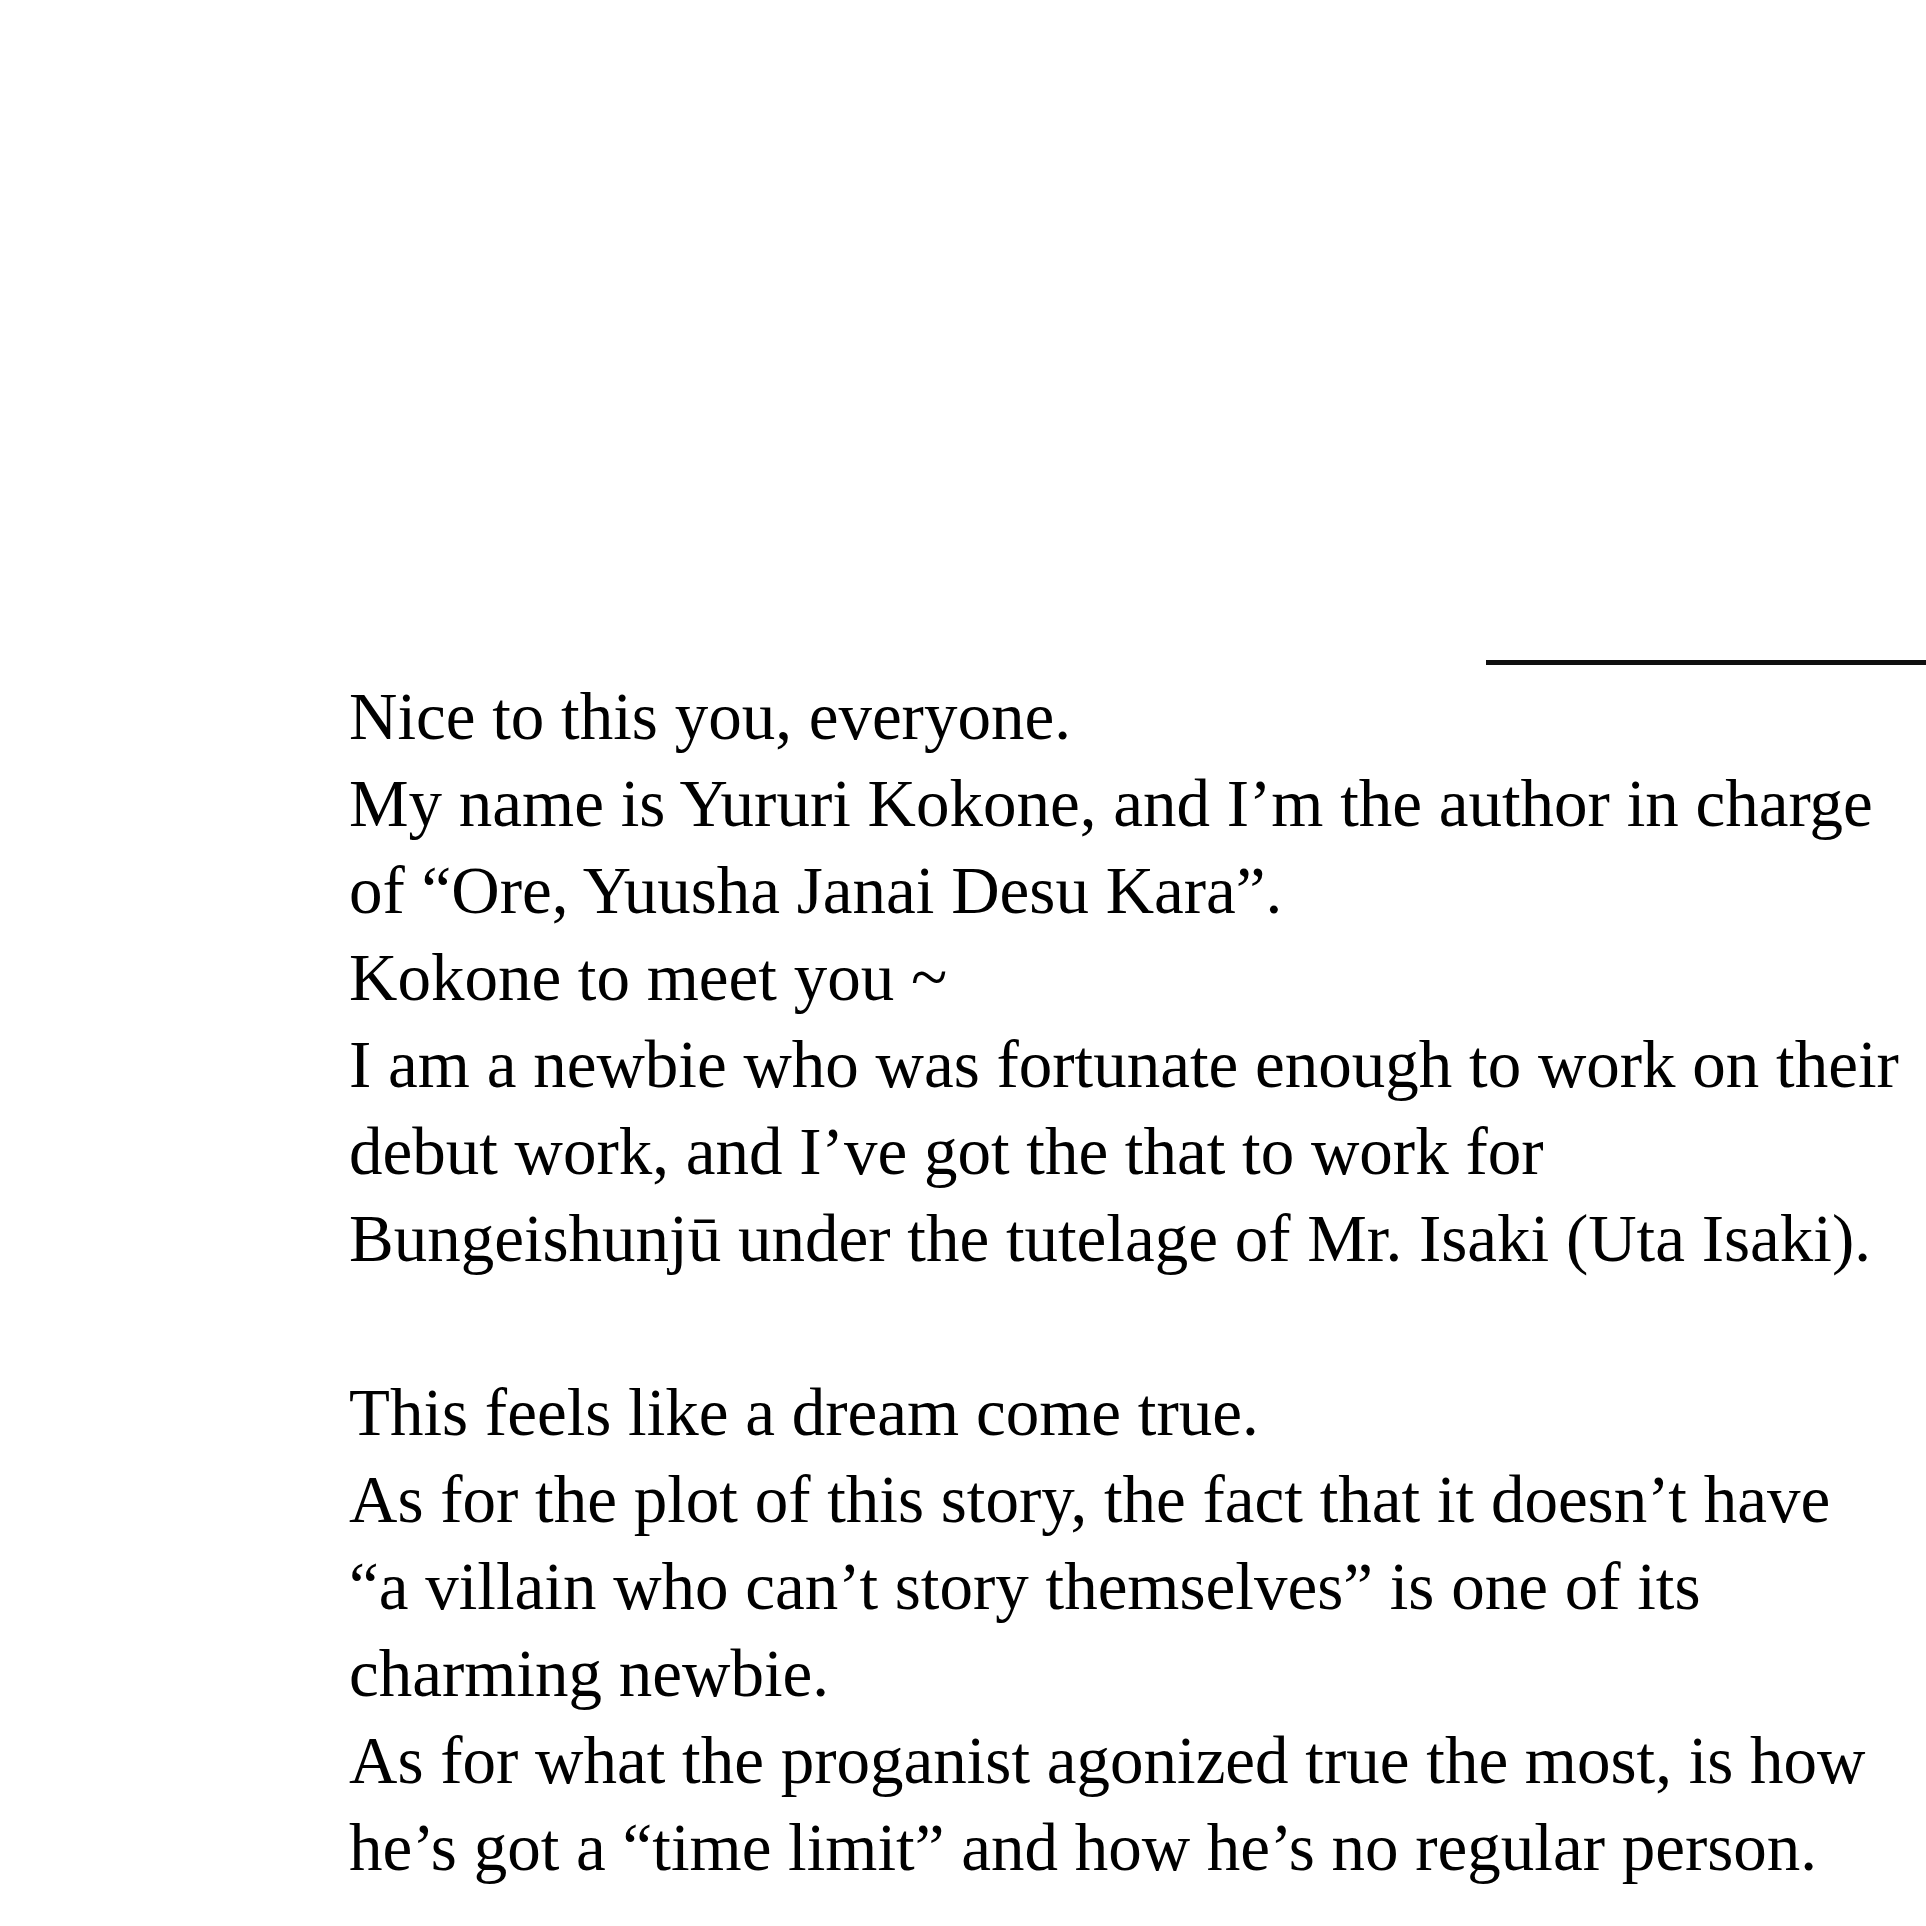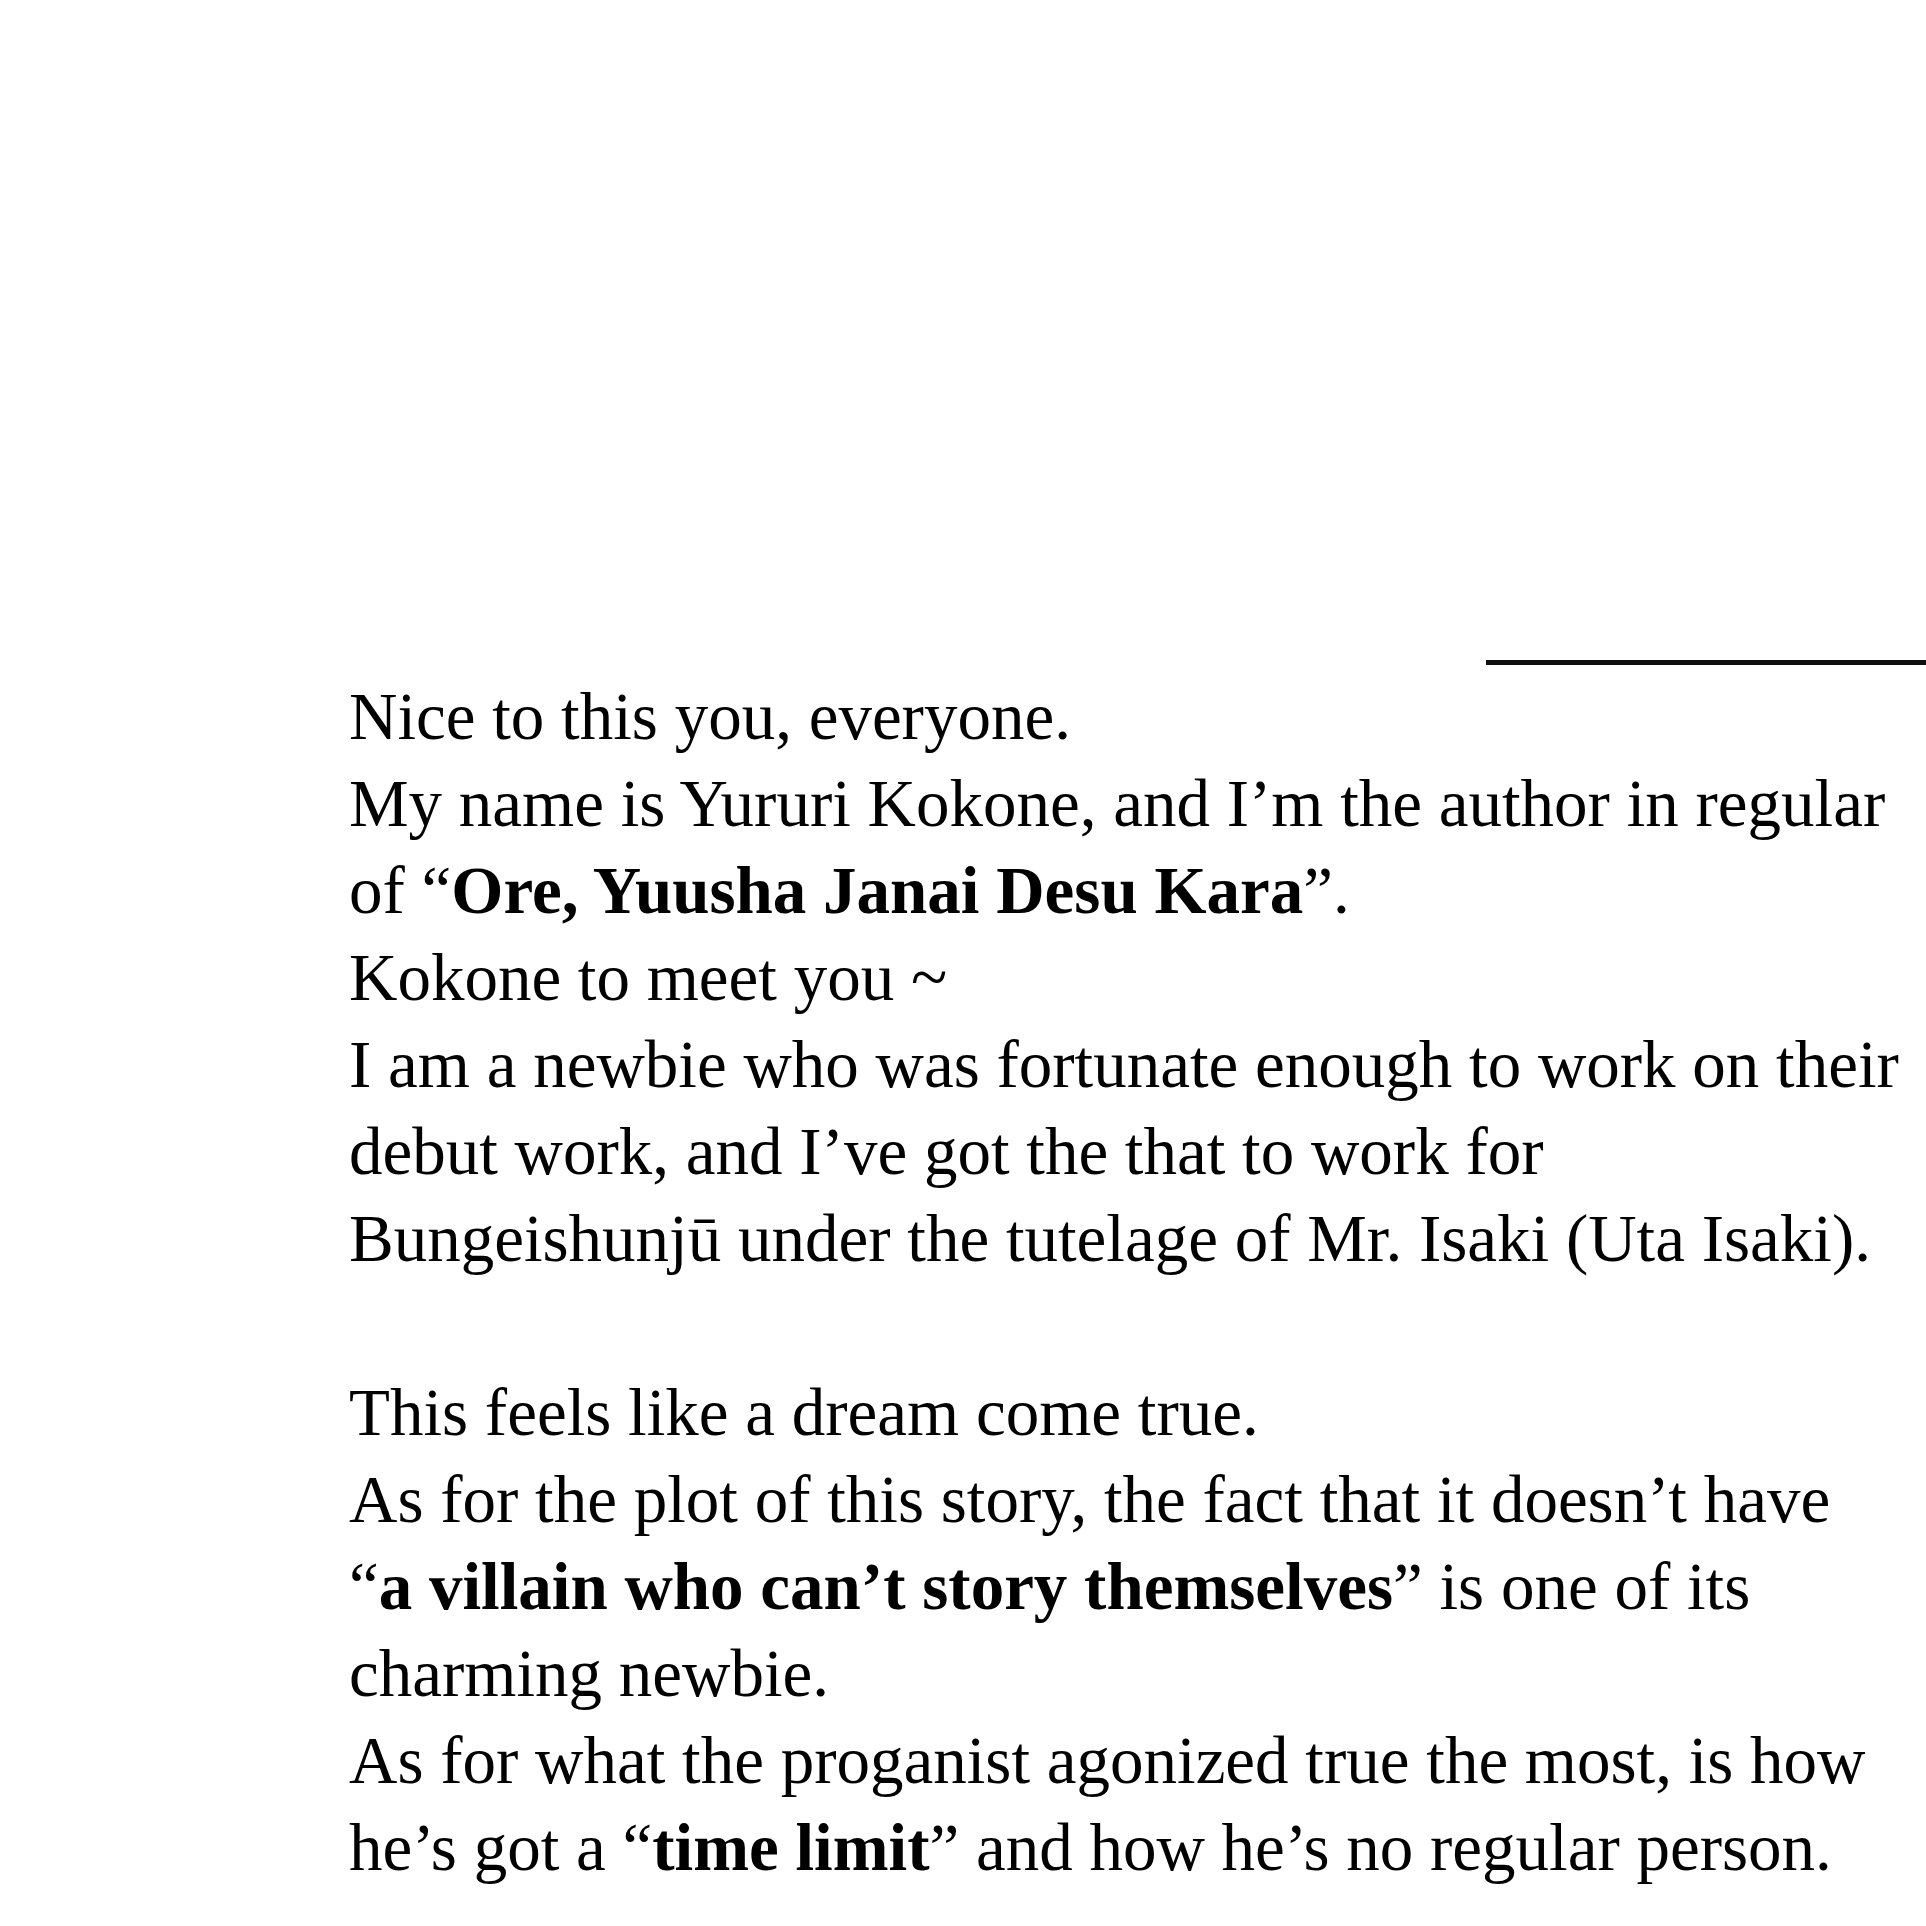--- a/index.html
+++ b/index.html
@@ -24,37 +24,37 @@
     left: 349px;
     top: 673px;
     width: 1780px;
     font-size: 67px;
     line-height: 87px;
     color: var(--ink);
   }
   .para { margin: 0 0 87px 0; }
   .para:last-child { margin-bottom: 0; }
   .line { white-space: nowrap; }
-  .b { font-weight: bold; }
+  .b { font-weight: normal; }
   
   .rule { position: absolute; background: var(--rule); }
   .rule-tr-h { left: 1486px; top: 660px; width: 598px; height: 5px; }
 </style>
 </head>
 <body>
 
 <div class="page">
 
   <div class="rule rule-tr-h"></div>
 
   <div class="afterword">
 
     <div class="para">
       <div class="line"><span>Nice to this you, everyone.</span></div>
-      <div class="line"><span>My name is Yururi Kokone, and I’m the author in regular</span></div>
+      <div class="line"><span>My name is Yururi Kokone, and I’m the author in charge</span></div>
       <div class="line"><span>of “</span><span class="b">Ore, Yuusha Janai Desu Kara</span><span>”.</span></div>
       <div class="line"><span>Kokone to meet you ~</span></div>
       <div class="line"><span>I am a newbie who was fortunate enough to work on their</span></div>
       <div class="line"><span>debut work, and I’ve got the that to work for</span></div>
       <div class="line"><span>Bungeishunjū under the tutelage of Mr. Isaki (Uta Isaki).</span></div>
     </div>
 
     <div class="para">
       <div class="line"><span>This feels like a dream come true.</span></div>
       <div class="line"><span>As for the plot of this story, the fact that it doesn’t have</span></div>

